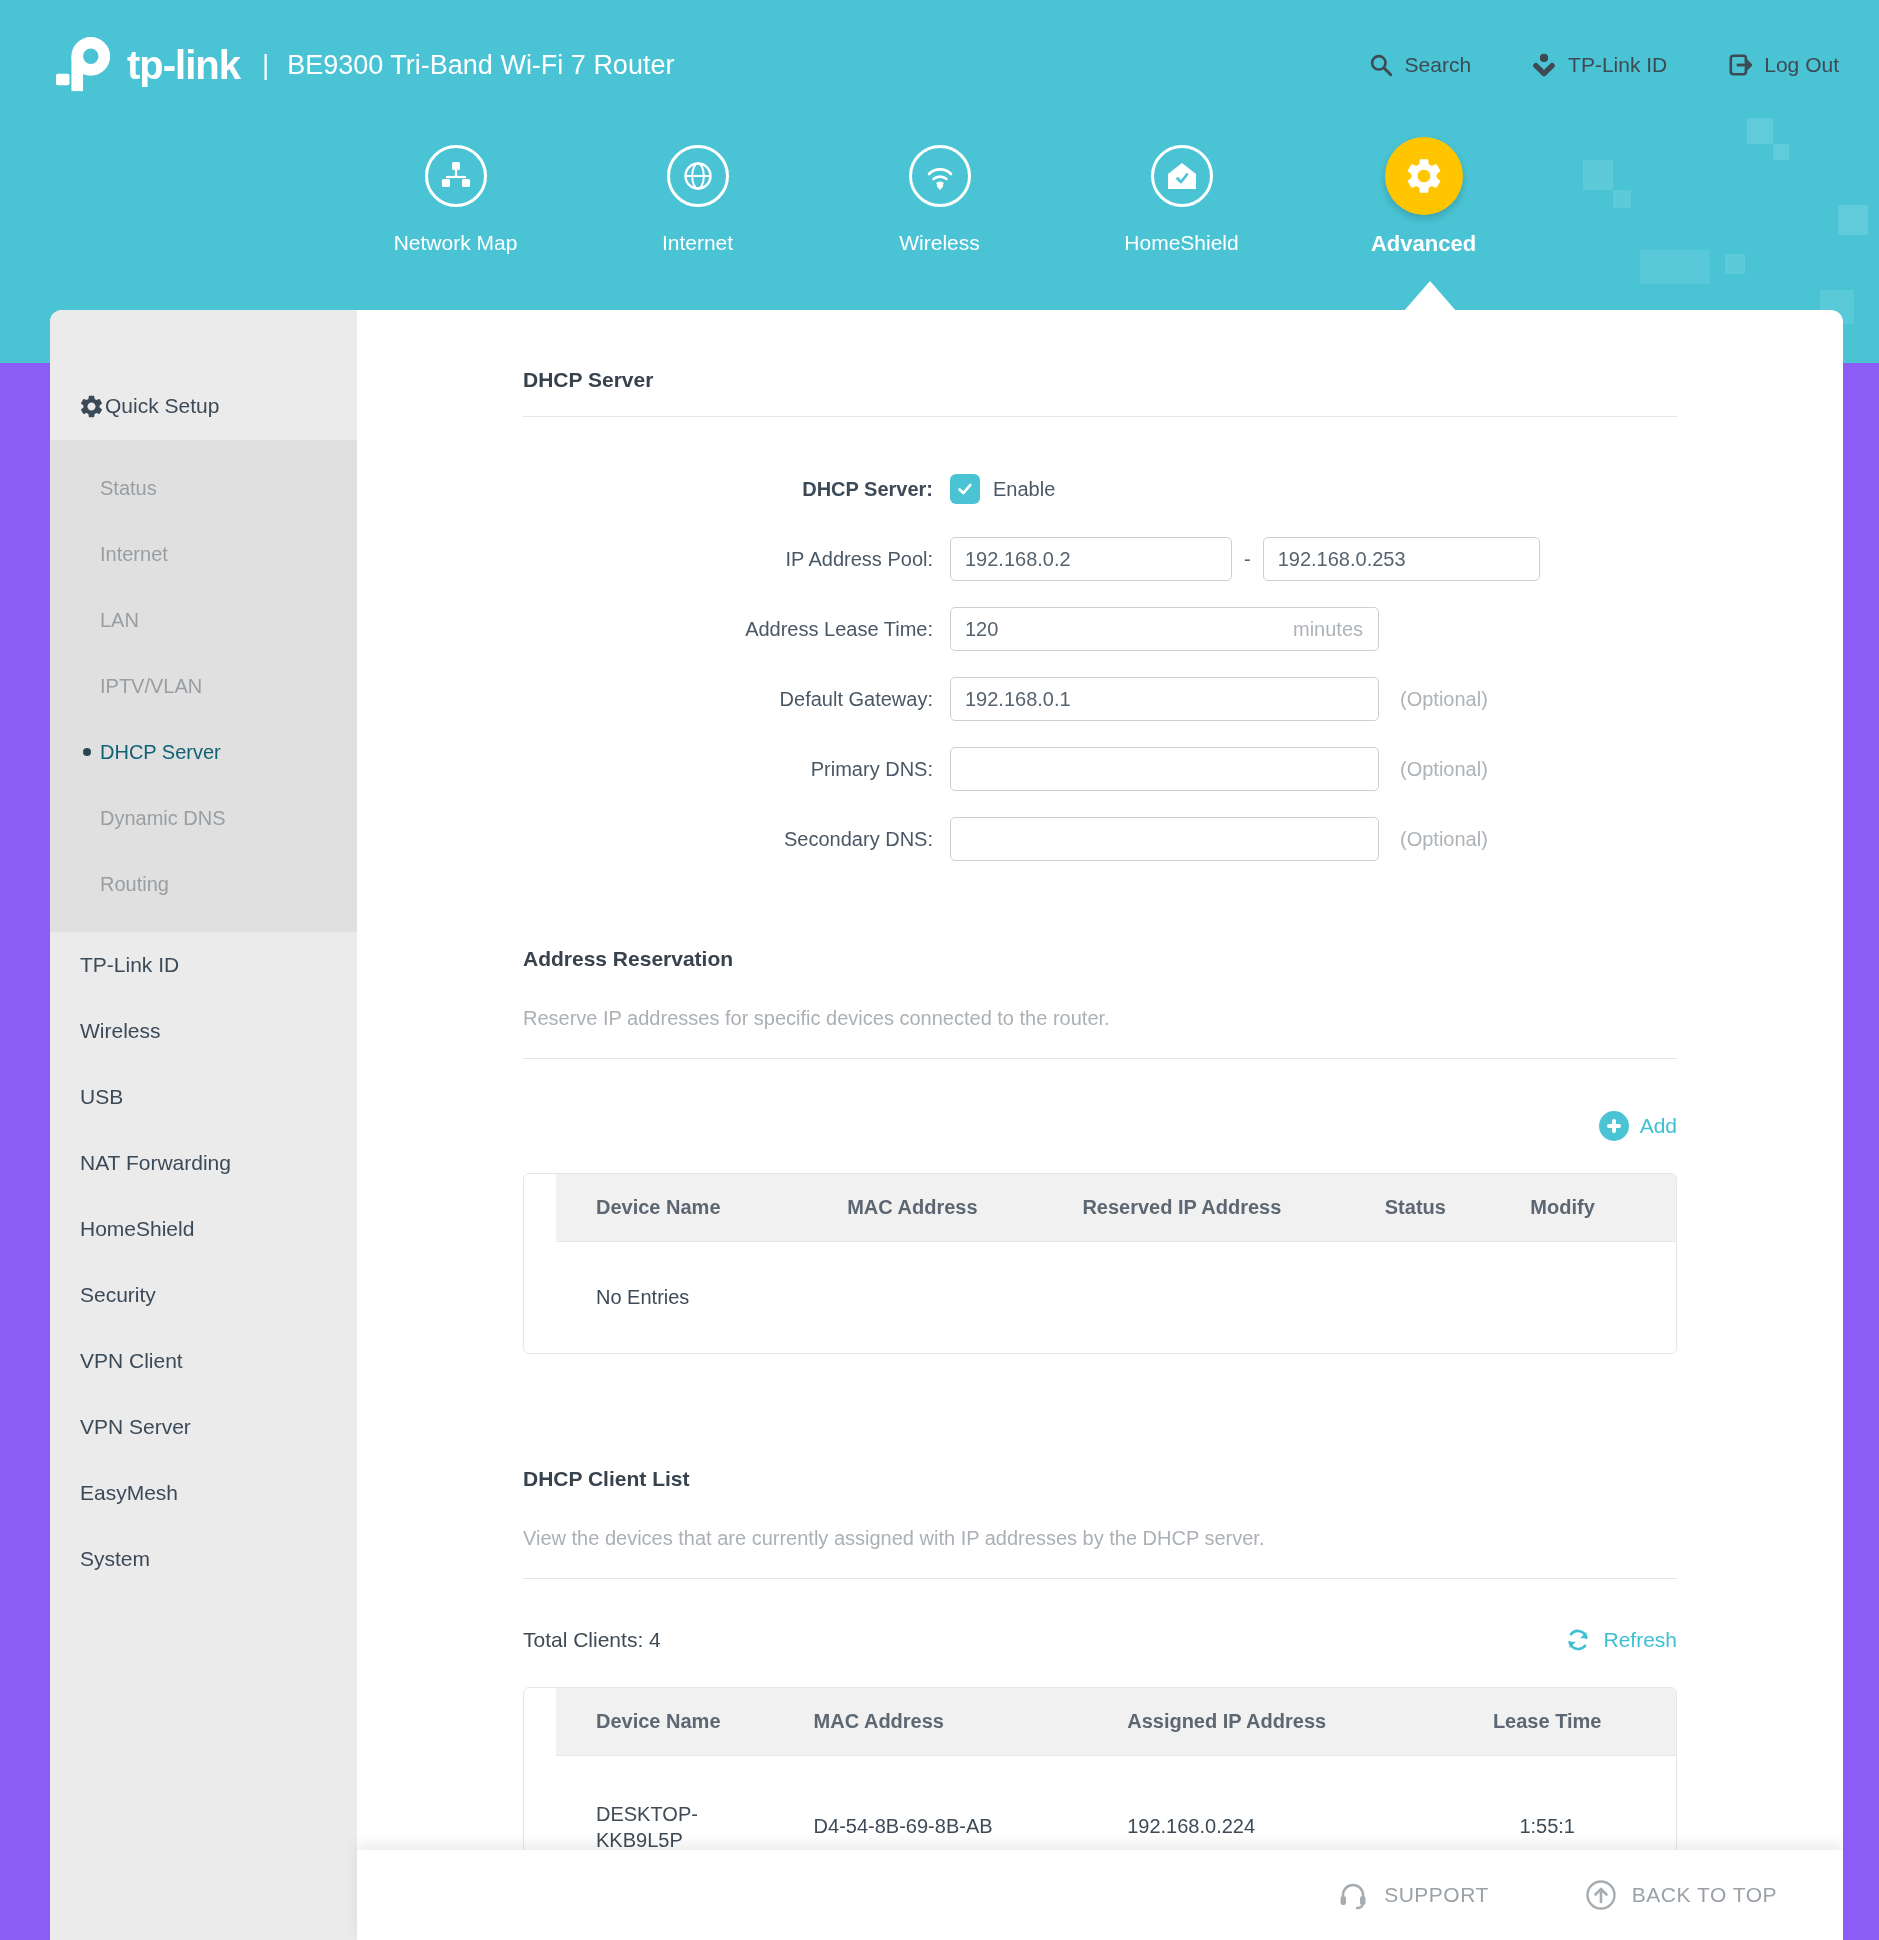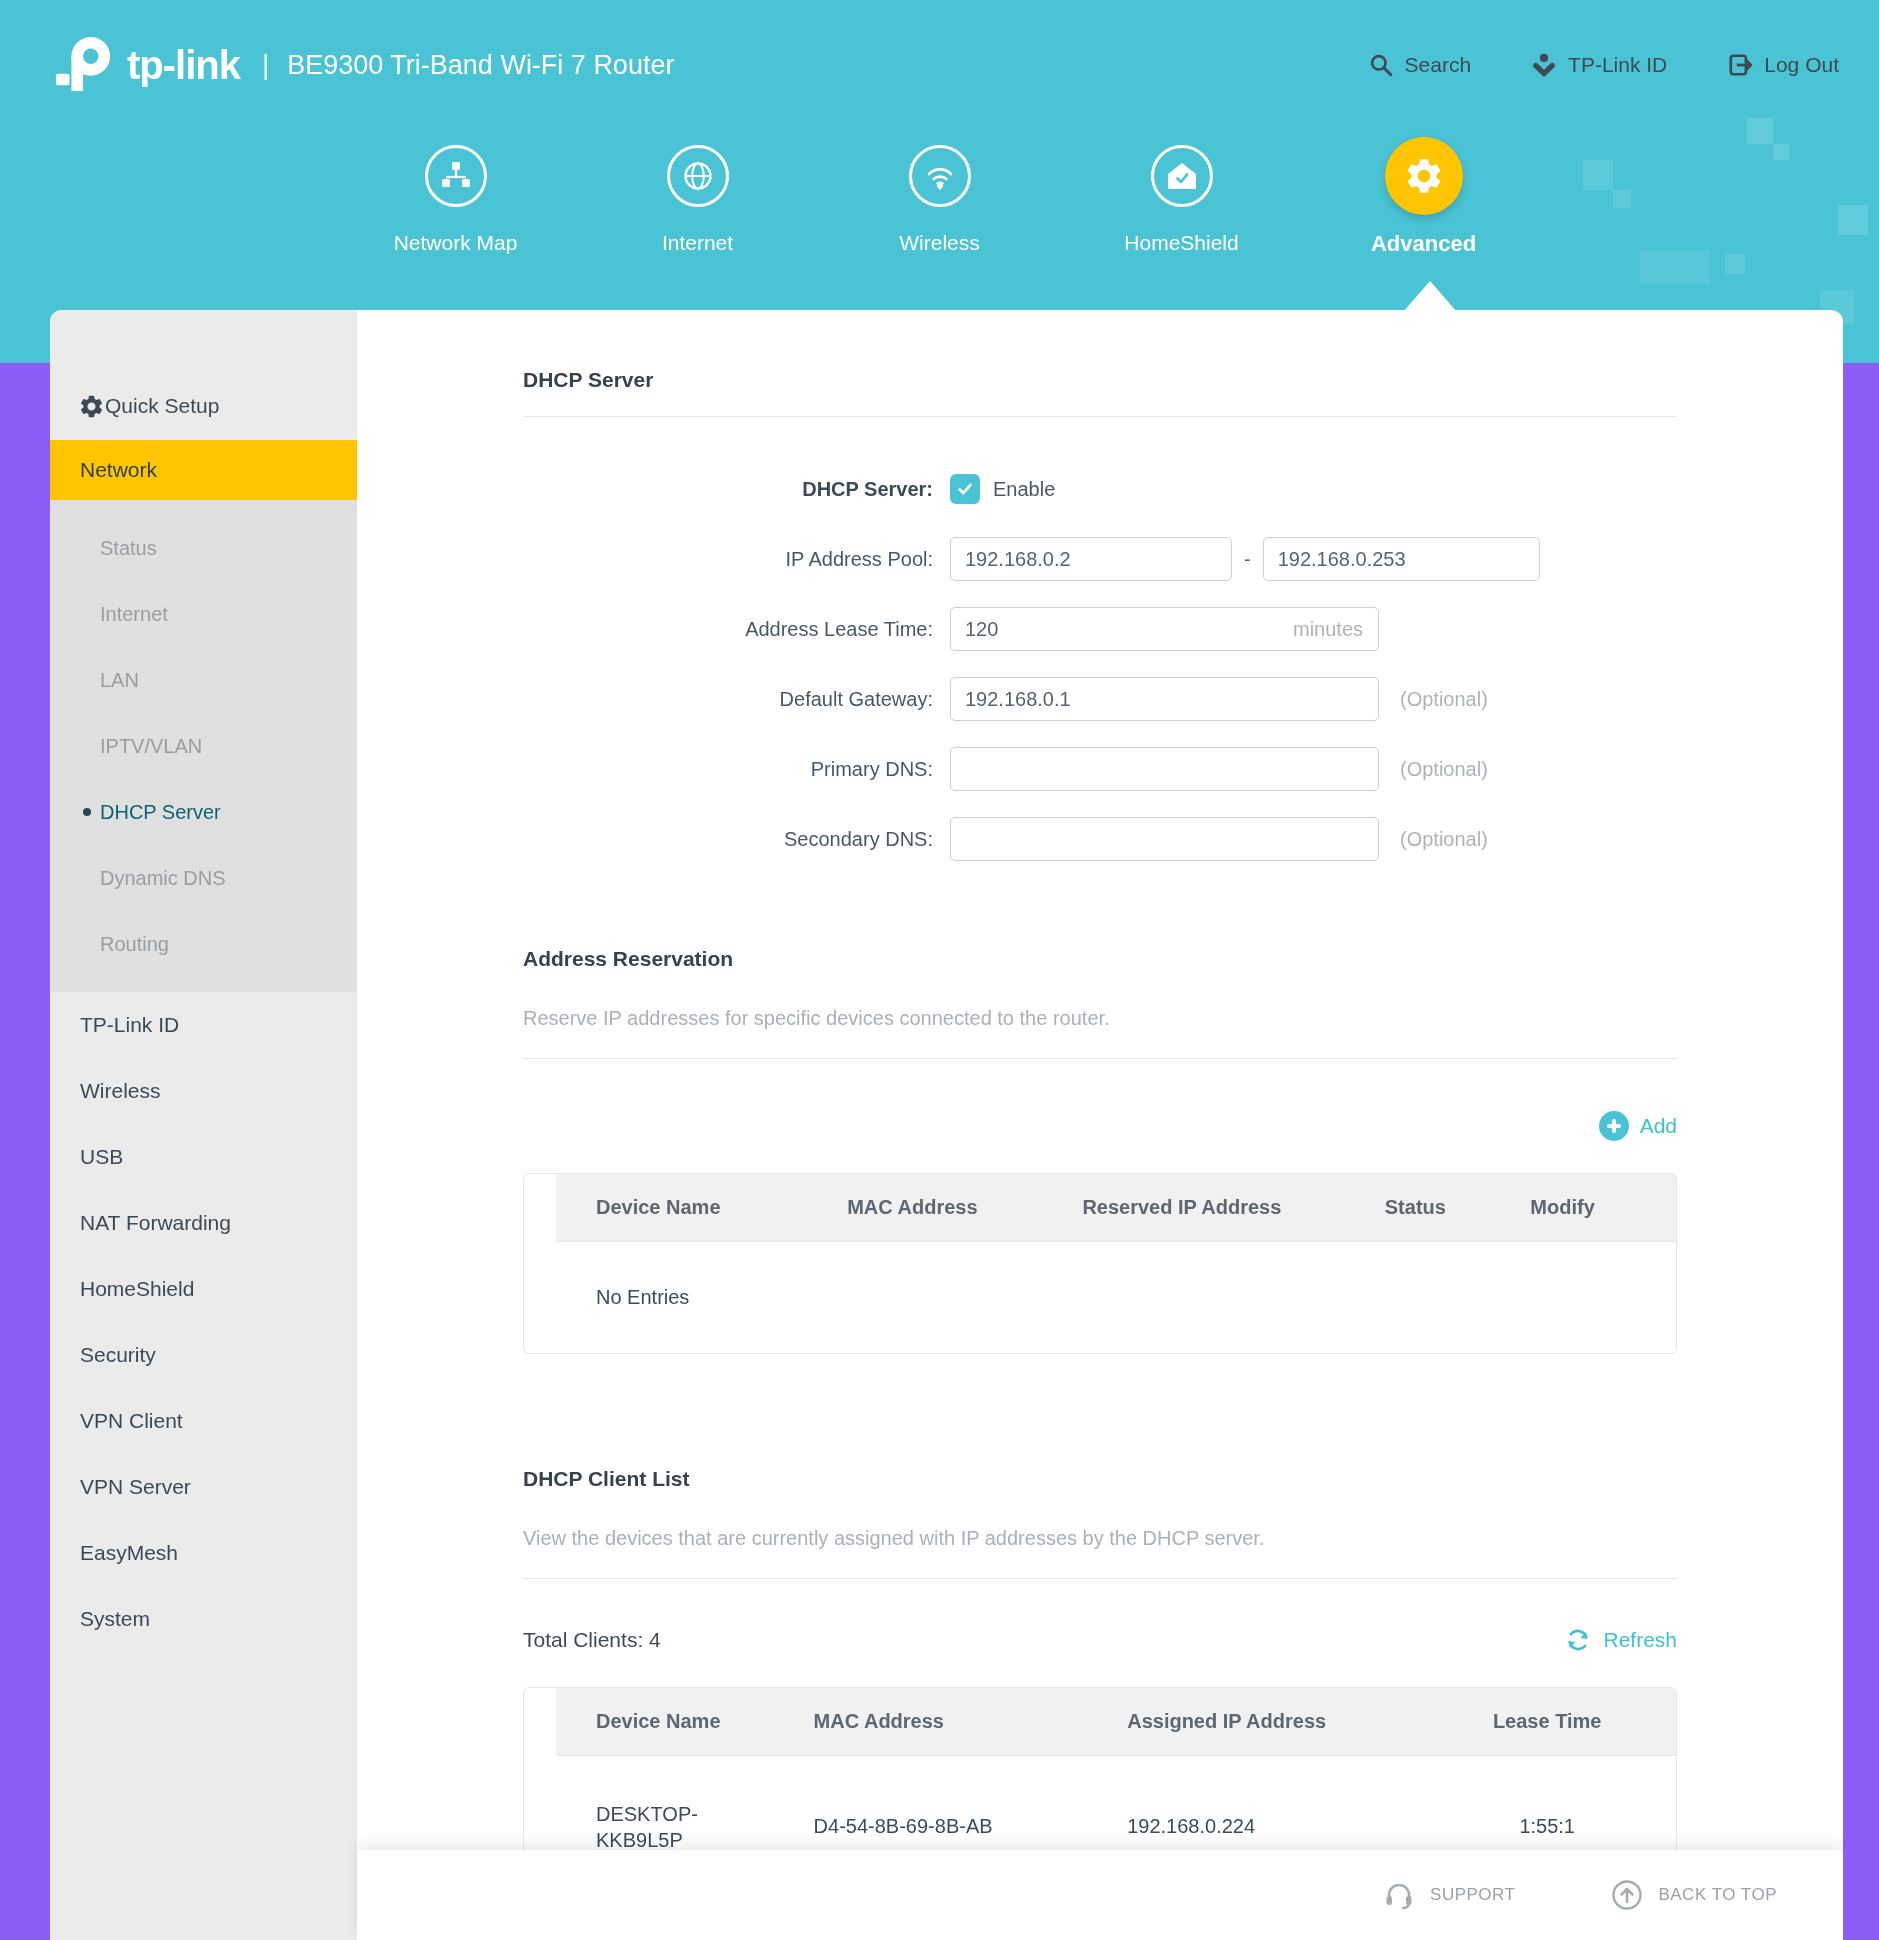--- a/index.html
+++ b/index.html
@@ -83,21 +83,21 @@
   .cell-wrap { display:inline-block; max-width:140px; line-height:1.3; }
   .col-center { text-align:center !important; padding-right:56px; }
 
   .total-row { margin-top:46px; display:flex; align-items:center; justify-content:space-between; }
   .total-text { font-size:21px; color:#3e4a55; }
   .refresh-btn { display:flex; align-items:center; gap:10px; cursor:pointer; }
 
   
   .footer { position:absolute; left:307px; right:0; bottom:0; height:90px; background:#fff; z-index:8;
             box-shadow:0 -6px 14px rgba(0,0,0,.08); display:flex; align-items:center; justify-content:flex-end; gap:95px; padding-right:66px; }
-  .foot-btn { display:flex; align-items:center; gap:14px; color:#9ba1a6; font-size:17px; letter-spacing:.5px; cursor:pointer; }
+  .foot-btn { display:flex; align-items:center; gap:14px; color:#9ba1a6; font-size:21px; letter-spacing:.5px; cursor:pointer; }
 </style>
 </head>
 <body>
 
 <div class="page">
 
   <div class="header">
     <span class="deco" style="left:1583px;top:160px;width:30px;height:30px;opacity:.10"></span>
     <span class="deco" style="left:1613px;top:190px;width:18px;height:18px;opacity:.10"></span>
     <span class="deco" style="left:1747px;top:118px;width:26px;height:26px;opacity:.12"></span>
@@ -204,23 +204,20 @@
   <div class="card">
 
     <div class="sidebar">
       <div class="qs-item">
         <svg width="27" height="27" viewBox="0 0 24 24">
           <path fill="#3c4a58" d="M19.14,12.94c0.04-0.3,0.06-0.61,0.06-0.94c0-0.32-0.02-0.64-0.07-0.94l2.03-1.58c0.18-0.14,0.23-0.41,0.12-0.61 l-1.92-3.32c-0.12-0.22-0.37-0.29-0.59-0.22l-2.39,0.96c-0.5-0.38-1.03-0.7-1.62-0.94L14.4,2.81c-0.04-0.24-0.24-0.41-0.48-0.41 h-3.84c-0.24,0-0.43,0.17-0.47,0.41L9.25,5.35C8.66,5.59,8.12,5.92,7.63,6.29L5.24,5.33c-0.22-0.08-0.47,0-0.59,0.22L2.74,8.87 C2.62,9.08,2.66,9.34,2.86,9.48l2.03,1.58C4.84,11.36,4.8,11.69,4.8,12s0.02,0.64,0.07,0.94l-2.03,1.58 c-0.18,0.14-0.23,0.41-0.12,0.61l1.92,3.32c0.12,0.22,0.37,0.29,0.59,0.22l2.39-0.96c0.5,0.38,1.03,0.7,1.62,0.94l0.36,2.54 c0.05,0.24,0.24,0.41,0.48,0.41h3.84c0.24,0,0.44-0.17,0.47-0.41l0.36-2.54c0.59-0.24,1.13-0.56,1.62-0.94l2.39,0.96 c0.22,0.08,0.47,0,0.59-0.22l1.92-3.32c0.12-0.22,0.07-0.47-0.12-0.61L19.14,12.94z M12,15.6c-1.98,0-3.6-1.62-3.6-3.6 s1.62-3.6,3.6-3.6s3.6,1.62,3.6,3.6S13.98,15.6,12,15.6z"></path>
         </svg>
         <span>Quick Setup</span>
       </div>
 
-      <div class="net-item">
-        <span>Network</span>
-      </div>
 
       <div class="submenu">
         <div class="sub-item">
             <span>Status</span>
           </div>
         <div class="sub-item">
             <span>Internet</span>
           </div>
         <div class="sub-item">
             <span>LAN</span>

